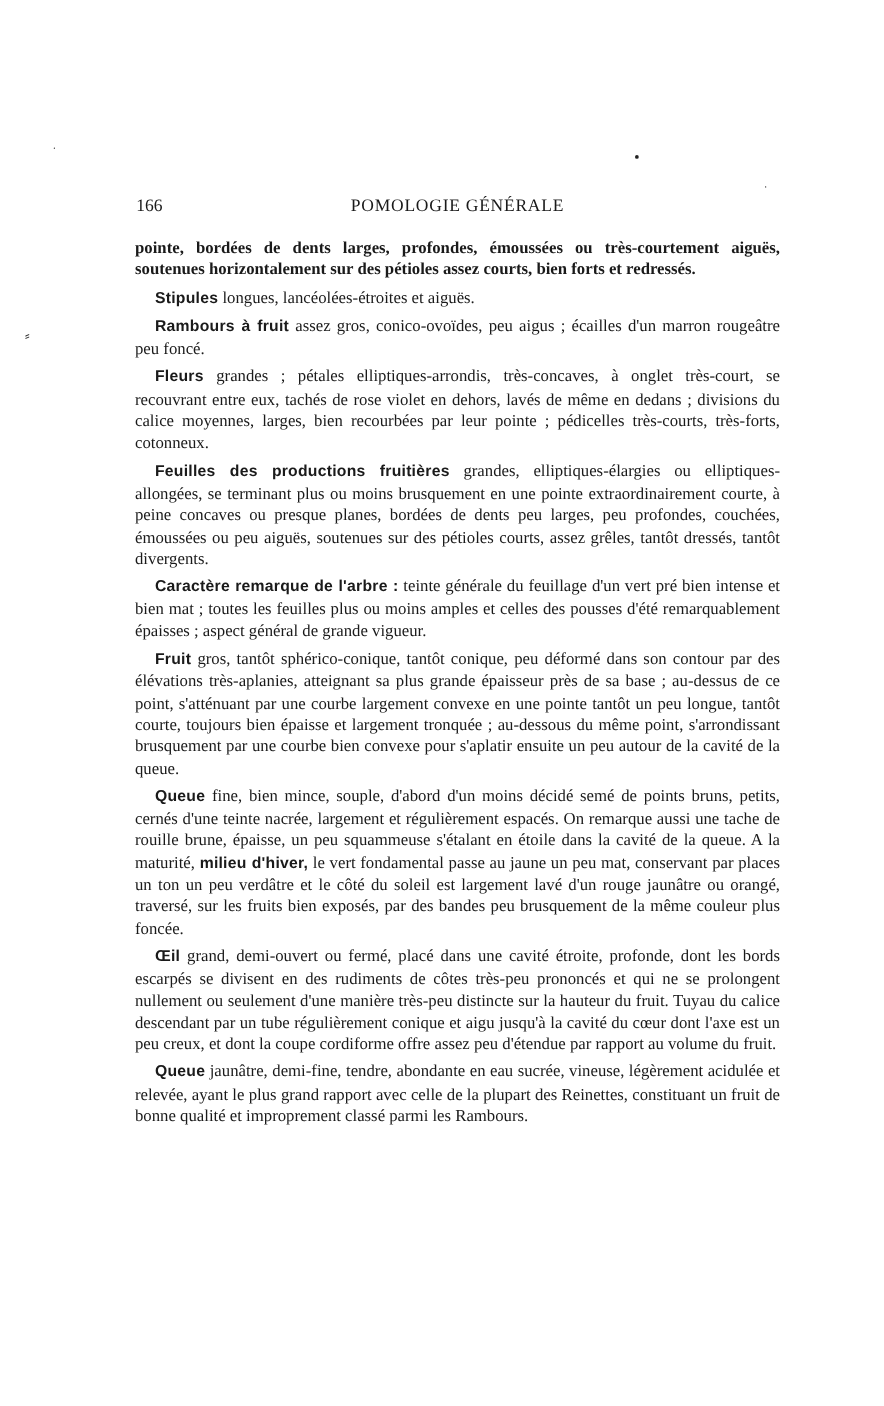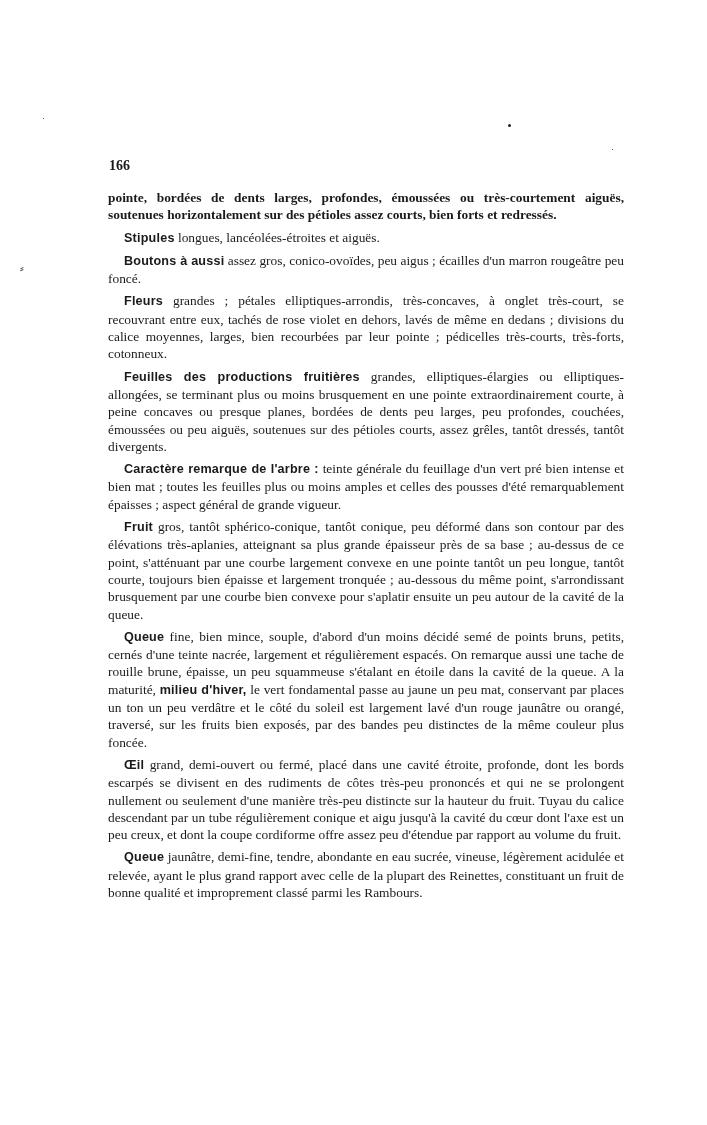--- a/index.html
+++ b/index.html
@@ -24,21 +24,21 @@
     .running-head {
       position: relative;
       height: 22px;
       margin-bottom: 9px;
     }
     .page-number {
       position: absolute;
       left: 1px;
       top: 0;
       font-family: "Liberation Serif", serif;
-      font-weight: bold;
+      font-weight: normal;
       font-size: 14px;
       text-align: center;
     }
     .running-title {
       position: absolute;
       left: 0;
       right: 0;
       top: 0;
       text-align: center;
       font-family: "Liberation Serif", serif;
@@ -80,53 +80,54 @@
 
 <div class="speck" style="left:508px;top:124px;width:3px;height:3px;"></div>
 <div class="speck" style="left:612px;top:149px;width:1px;height:1px;"></div>
 <div class="speck" style="left:43px;top:118px;width:1px;height:1px;"></div>
 <div class="margin-mark" style="left:20px;top:262px;">⸗</div>
 
 <div class="page">
 
   <div class="running-head">
     <span class="page-number">166</span>
+    <span class="running-title">POMOLOGIE GÉNÉRALE</span>
   </div>
 
   <p class="para continuation">
     <span>pointe, bordées de dents larges, profondes, émoussées ou très-courtement aiguës, soutenues horizontalement sur des pétioles assez courts, bien forts et redressés.</span>
   </p>
 
   <p class="para">
     <span class="term">Stipules</span><span> longues, lancéolées-étroites et aiguës.</span>
   </p>
 
   <p class="para">
-    <span class="term">Boutons à aussi</span><span> assez gros, conico-ovoïdes, peu aigus ; écailles d'un marron rougeâtre peu foncé.</span>
+    <span class="term">Rambours à fruit</span><span> assez gros, conico-ovoïdes, peu aigus ; écailles d'un marron rougeâtre peu foncé.</span>
   </p>
 
   <p class="para">
     <span class="term">Fleurs</span><span> grandes ; pétales elliptiques-arrondis, très-concaves, à onglet très-court, se recouvrant entre eux, tachés de rose violet en dehors, lavés de même en dedans ; divisions du calice moyennes, larges, bien recourbées par leur pointe ; pédicelles très-courts, très-forts, cotonneux.</span>
   </p>
 
   <p class="para">
     <span class="term">Feuilles des productions fruitières</span><span> grandes, elliptiques-élargies ou elliptiques-allongées, se terminant plus ou moins brusquement en une pointe extraordinairement courte, à peine concaves ou presque planes, bordées de dents peu larges, peu profondes, couchées, émoussées ou peu aiguës, soutenues sur des pétioles courts, assez grêles, tantôt dressés, tantôt divergents.</span>
   </p>
 
   <p class="para">
     <span class="term">Caractère remarque de l'arbre :</span><span> teinte générale du feuillage d'un vert pré bien intense et bien mat ; toutes les feuilles plus ou moins amples et celles des pousses d'été remarquablement épaisses ; aspect général de grande vigueur.</span>
   </p>
 
   <p class="para">
     <span class="term">Fruit</span><span> gros, tantôt sphérico-conique, tantôt conique, peu déformé dans son contour par des élévations très-aplanies, atteignant sa plus grande épaisseur près de sa base ; au-dessus de ce point, s'atténuant par une courbe largement convexe en une pointe tantôt un peu longue, tantôt courte, toujours bien épaisse et largement tronquée ; au-dessous du même point, s'arrondissant brusquement par une courbe bien convexe pour s'aplatir ensuite un peu autour de la cavité de la queue.</span>
   </p>
 
   <p class="para">
     <span class="term">Queue</span><span> fine, bien mince, souple, d'abord d'un moins décidé semé de points bruns, petits, cernés d'une teinte nacrée, largement et régulièrement espacés. On remarque aussi une tache de rouille brune, épaisse, un peu squammeuse s'étalant en étoile dans la cavité de la queue. A la maturité,</span>
-    <span class="term">milieu d'hiver,</span><span> le vert fondamental passe au jaune un peu mat, conservant par places un ton un peu verdâtre et le côté du soleil est largement lavé d'un rouge jaunâtre ou orangé, traversé, sur les fruits bien exposés, par des bandes peu distinctes de la même couleur plus foncée.</span>
+    <span class="term">milieu d'hiver,</span><span> le vert fondamental passe au jaune un peu mat, conservant par places un ton un peu verdâtre et le côté du soleil est largement lavé d'un rouge jaunâtre ou orangé, traversé, sur les fruits bien exposés, par des bandes peu brusquement de la même couleur plus foncée.</span>
   </p>
 
   <p class="para">
     <span class="term">Œil</span><span> grand, demi-ouvert ou fermé, placé dans une cavité étroite, profonde, dont les bords escarpés se divisent en des rudiments de côtes très-peu prononcés et qui ne se prolongent nullement ou seulement d'une manière très-peu distincte sur la hauteur du fruit. Tuyau du calice descendant par un tube régulièrement conique et aigu jusqu'à la cavité du cœur dont l'axe est un peu creux, et dont la coupe cordiforme offre assez peu d'étendue par rapport au volume du fruit.</span>
   </p>
 
 
   <p class="para">
     <span class="term">Queue</span><span> jaunâtre, demi-fine, tendre, abondante en eau sucrée, vineuse, légèrement acidulée et relevée, ayant le plus grand rapport avec celle de la plupart des Reinettes, constituant un fruit de bonne qualité et improprement classé parmi les Rambours.</span>
   </p>

